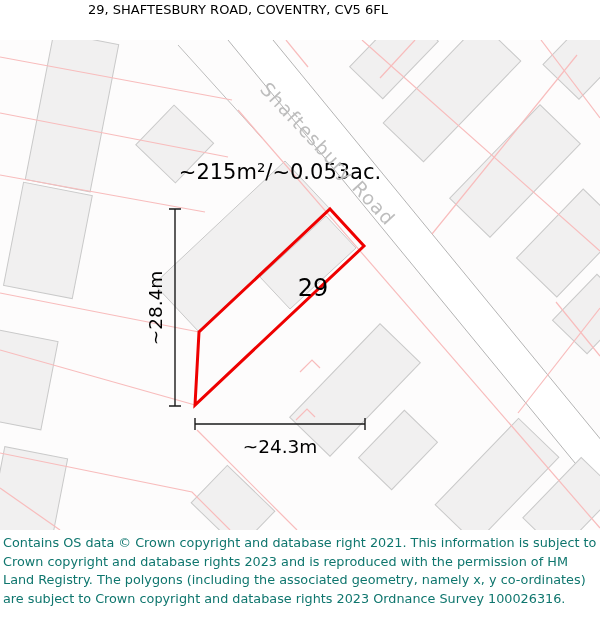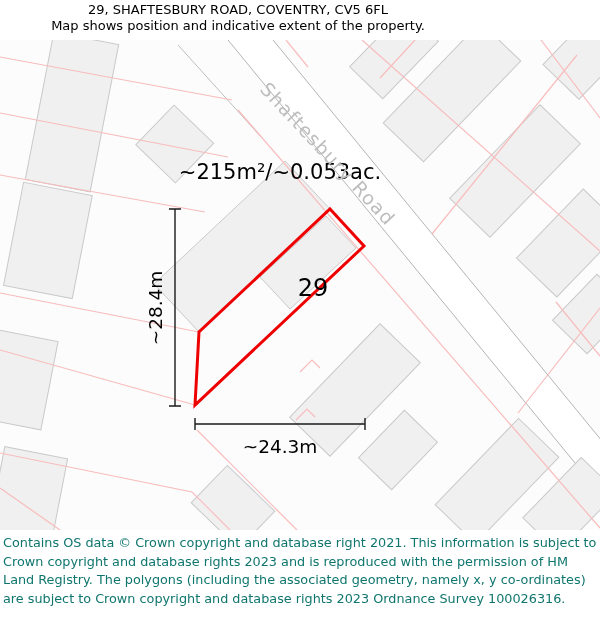--- a/index.html
+++ b/index.html
@@ -26,21 +26,20 @@
   .footer{
     position:absolute;top:531px;left:0;width:597px;padding:3px 0 0 3px;
     font-size:12.8px;line-height:18.5px;color:#0f766e;
   }
 </style>
 </head>
 <body>
 
 <div class="header">
   <p class="title">29, SHAFTESBURY ROAD, COVENTRY, CV5 6FL</p>
-  <p class="subtitle">Map shows position and indicative extent of the property.</p>
 </div>
 
 <svg class="map" width="600" height="490" viewBox="0 0 600 490" xmlns="http://www.w3.org/2000/svg">
 
   <rect class="map-bg" x="0" y="0" width="600" height="490"></rect>
 
   <polygon class="road-band" points="228,0 273,0 675,490 630,490"></polygon>
   <path class="road-edge" d="M228,0 L630,490"></path>
   <path class="road-edge" d="M273,0 L675,490"></path>
   <path class="gray-line" d="M178,5 L262,98"></path>

